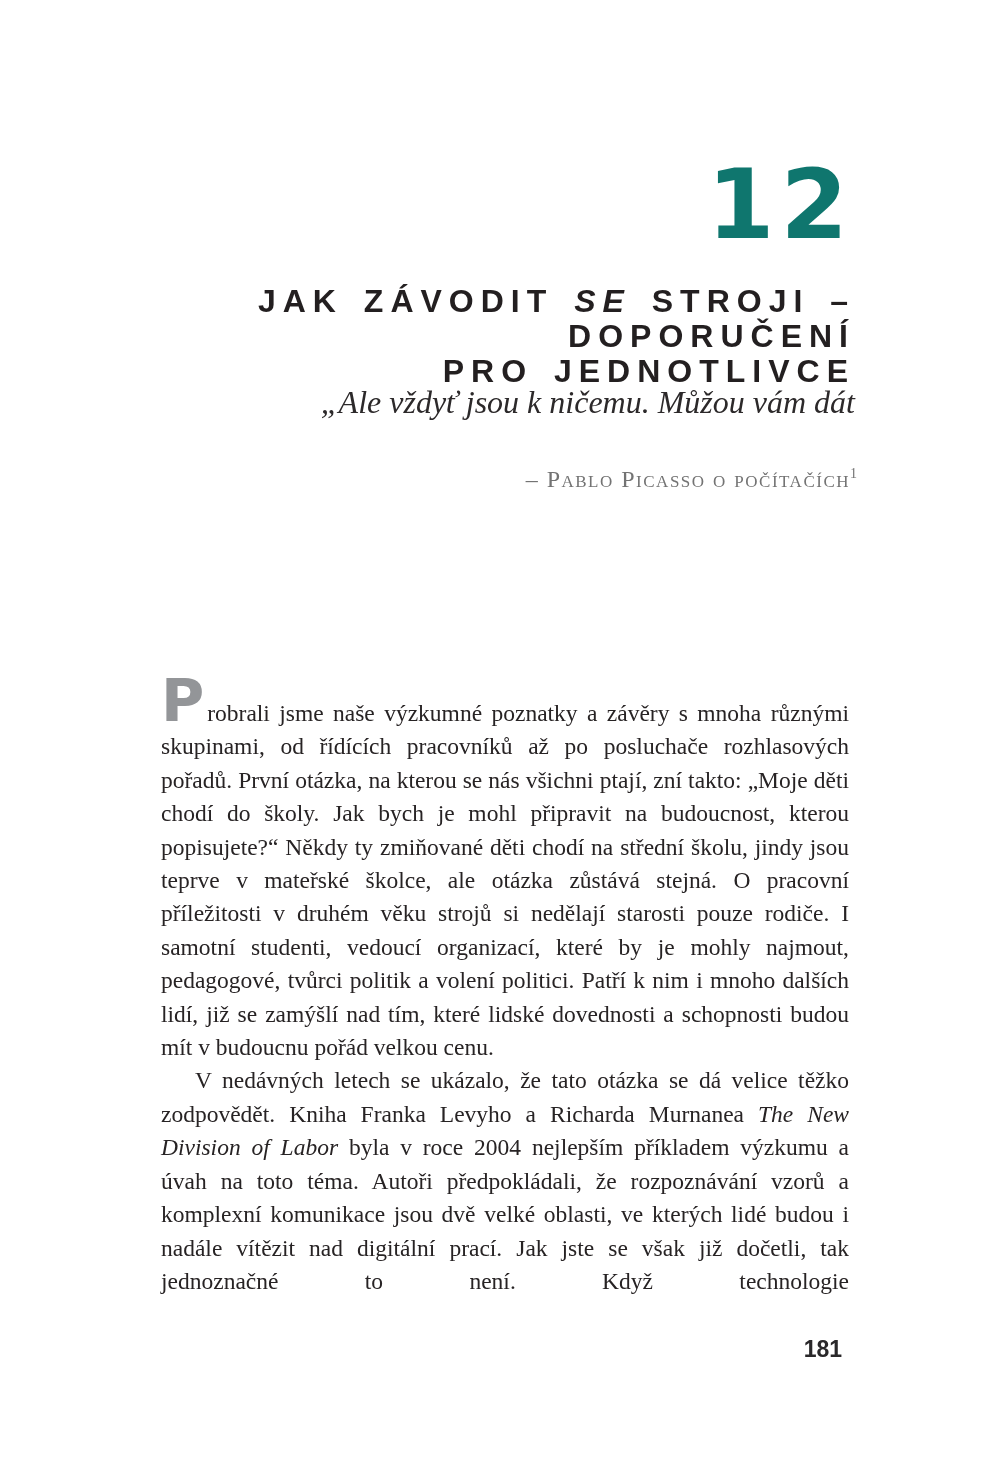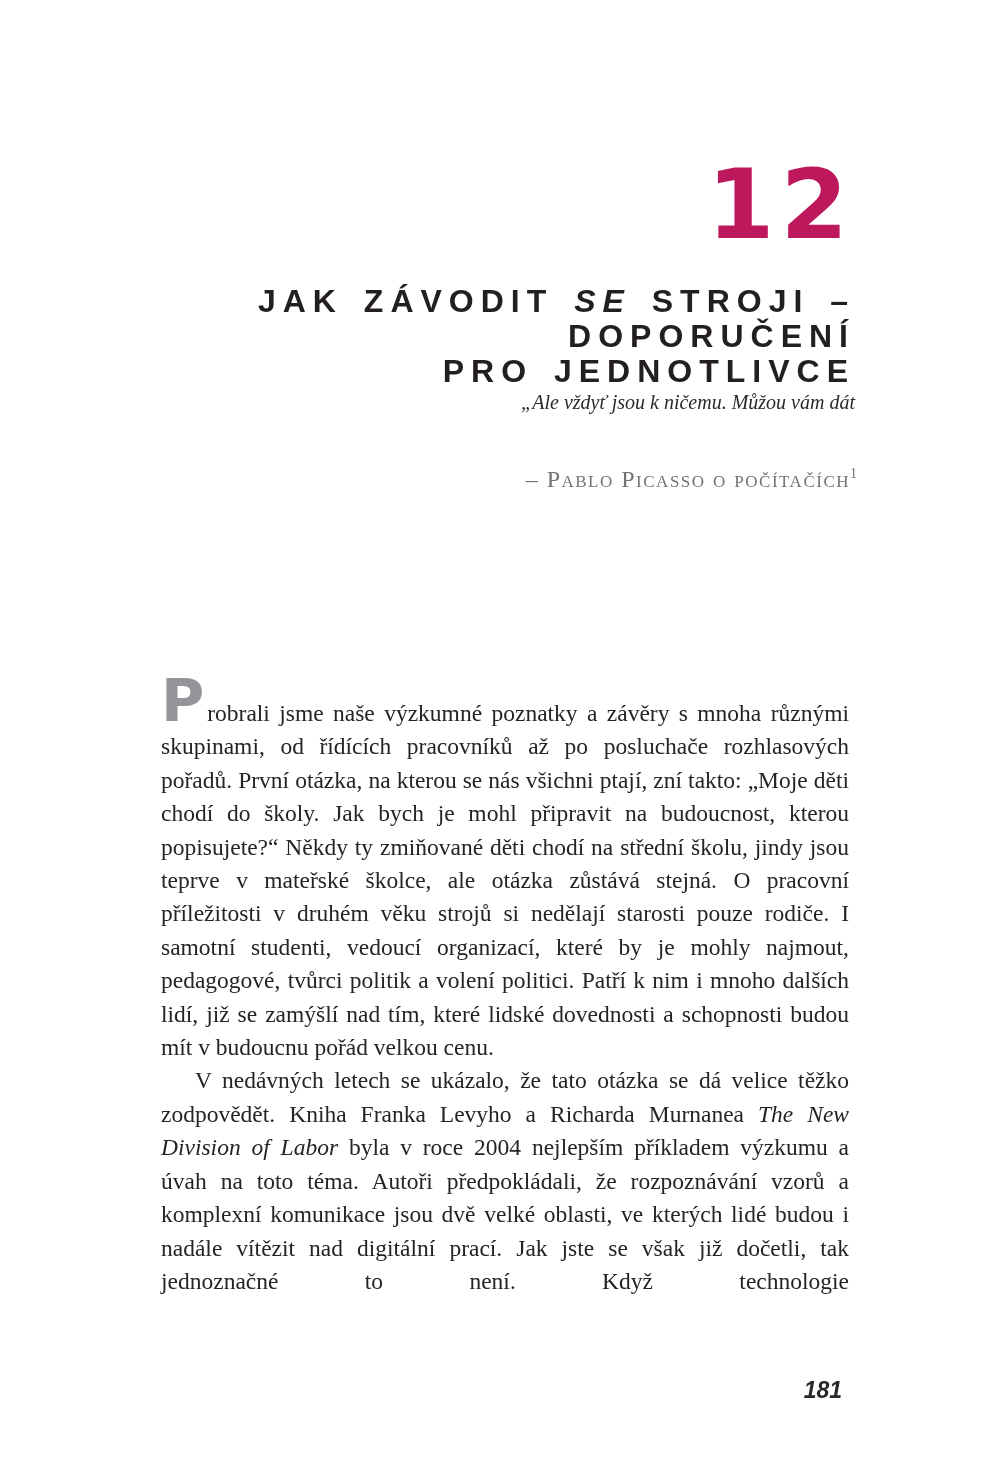--- a/index.html
+++ b/index.html
@@ -17,21 +17,21 @@
   
   .chapter-number {
     position: absolute;
     top: 156px;
     right: 146px;
     font-family: "DejaVu Sans", sans-serif;
     font-weight: bold;
     font-size: 97px;
     line-height: 1;
     letter-spacing: 6px;
-    color: #be185d;
+    color: #0f766e;
     margin-left: 8px;
   }
   
   .chapter-title {
     position: absolute;
     top: 284px;
     right: 145px;
     margin: 0;
     text-align: right;
     font-family: "Liberation Sans", sans-serif;
@@ -45,21 +45,21 @@
   .chapter-title .title-line { display: block; }
   .chapter-title em { font-style: italic; }
   
   .epigraph {
     position: absolute;
     top: 386px;
     right: 145px;
     text-align: center;
     font-family: "Liberation Serif", serif;
     font-style: italic;
-    font-size: 20px;
+    font-size: 32px;
     line-height: 32px;
     color: #2c292a;
   }
   
   .attribution {
     position: absolute;
     top: 466px;
     right: 143px;
     text-align: right;
     font-family: "Liberation Serif", serif;
@@ -99,27 +99,26 @@
     font-family: "DejaVu Sans", sans-serif;
     font-weight: bold;
     font-size: 59px;
     line-height: 0;
     color: #939598;
     margin-right: 3px;
   }
   
   .page-number {
     position: absolute;
-    top: 1377px;
+    top: 1336px;
     right: 158px;
     font-family: "Liberation Sans", sans-serif;
     font-weight: bold;
     font-size: 23px;
     color: #2a282a;
-    font-style: italic;
   }
 </style>
 </head>
 <body>
 
 <div class="page">
 
   <div class="chapter-number">12</div>
 
   <h1 class="chapter-title">

